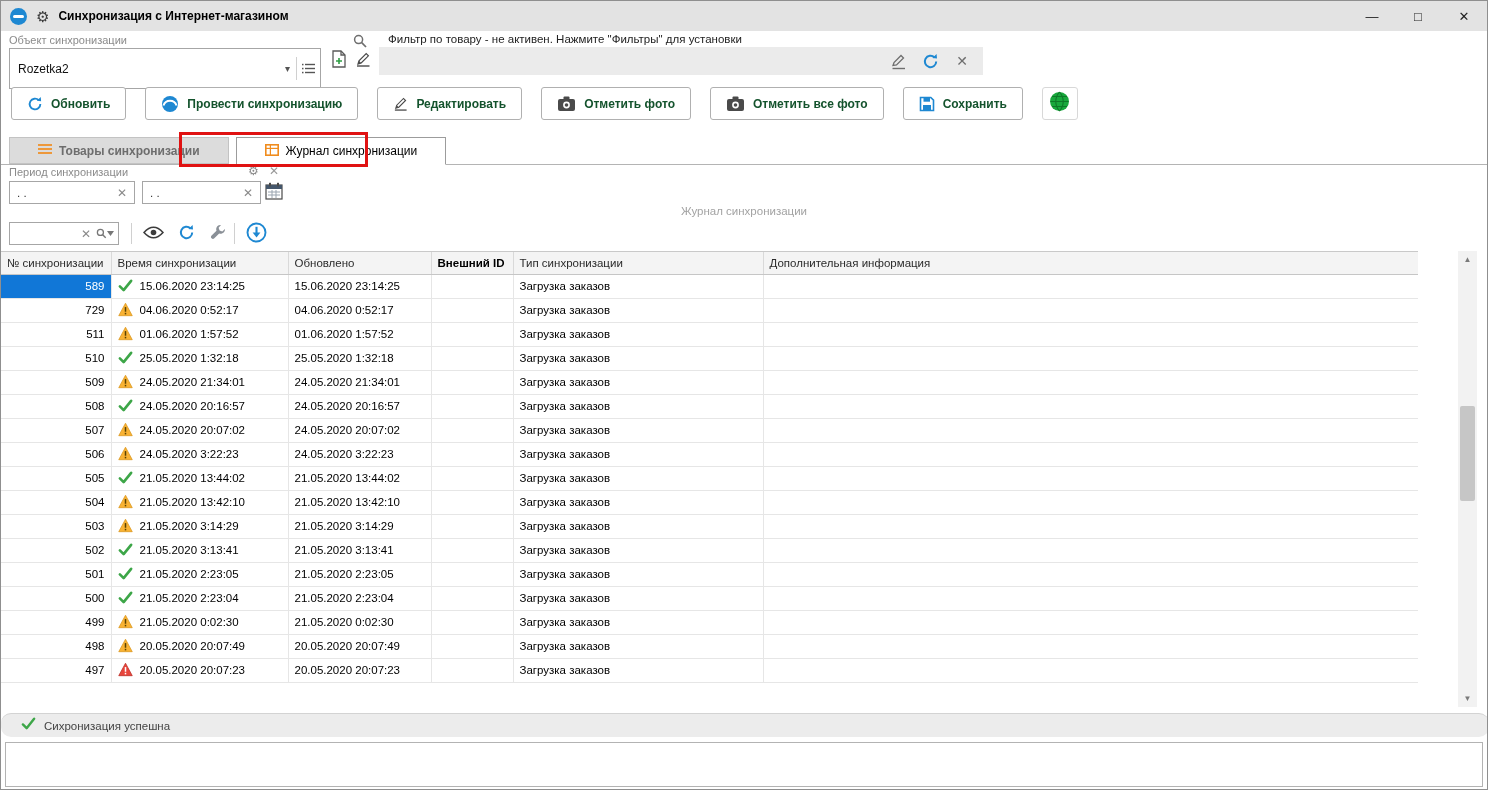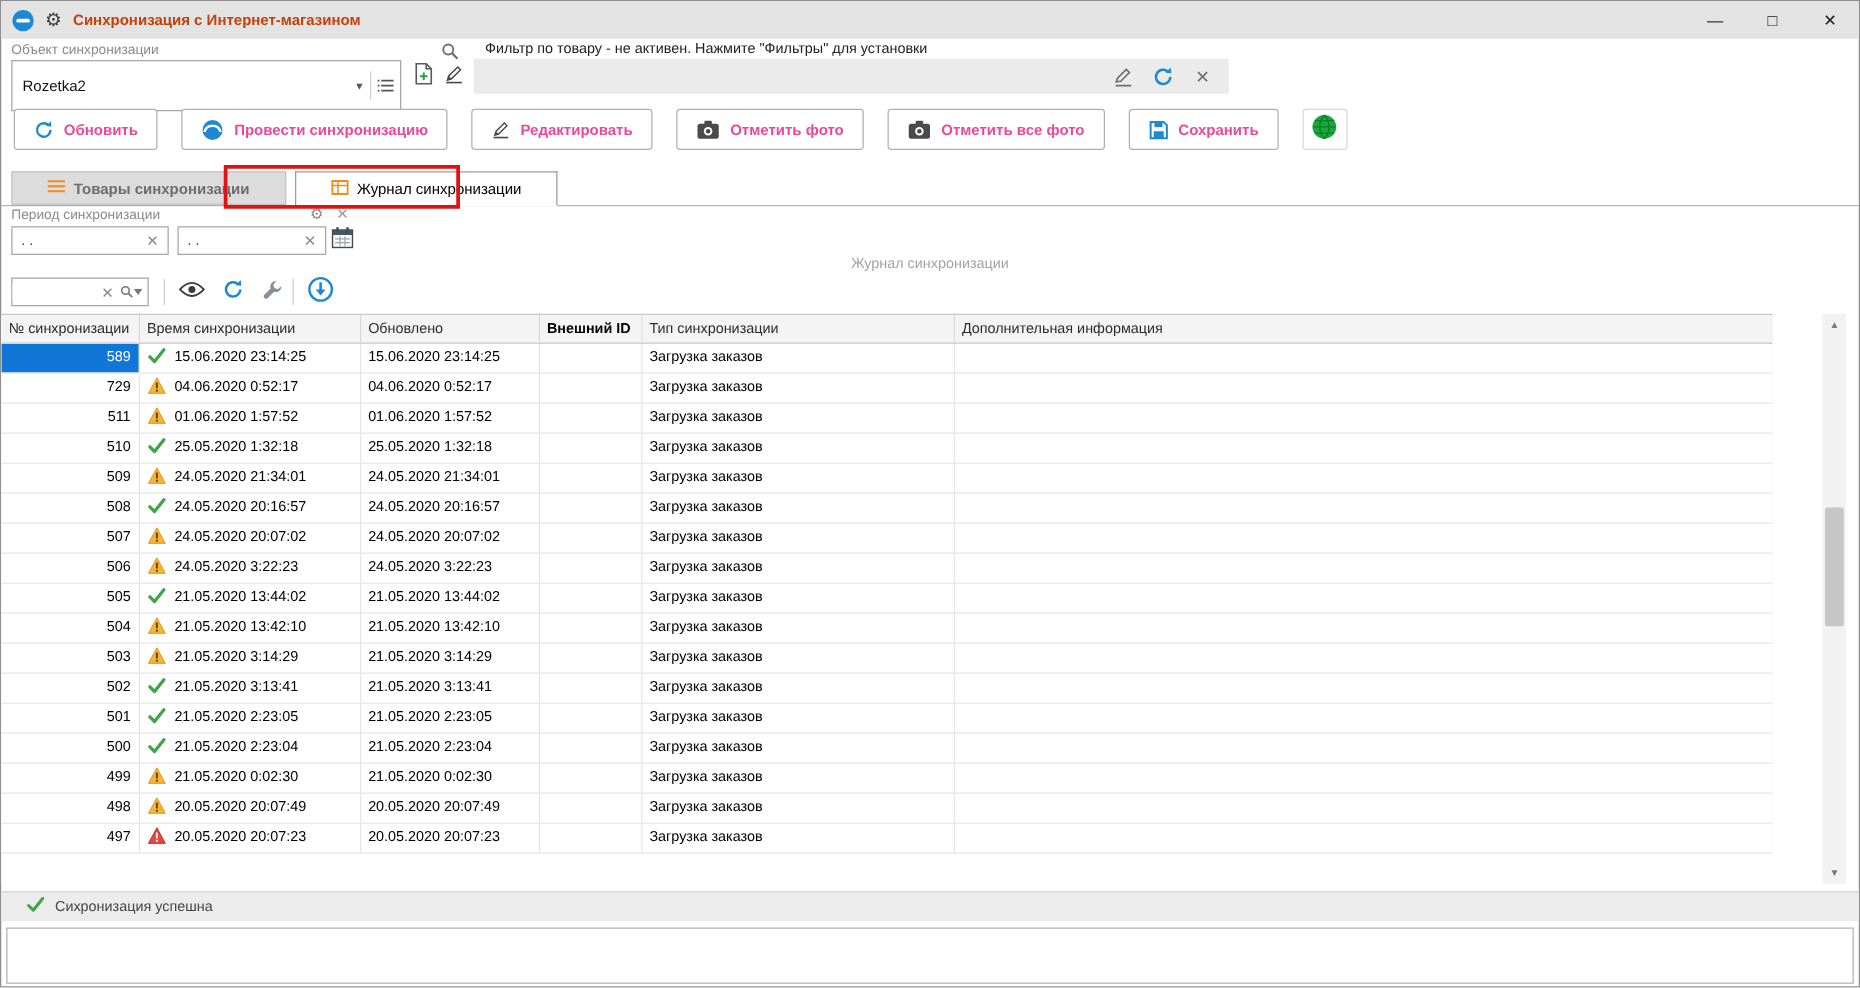--- a/index.html
+++ b/index.html
@@ -8,21 +8,21 @@
     position:relative; width:1488px; height:790px; background:#fff;
     font-family:"Liberation Sans", sans-serif; overflow:hidden;
     border:1px solid #8f8f8f;
   }
   
   .titlebar{ position:absolute; top:0; left:0; right:0; height:30px; background:#e3e3e3;
     display:flex; align-items:center; padding-left:9px; }
   .app-icon{ width:17px; height:17px; border-radius:50%; background:#1e88d2; position:relative; margin-right:9px; flex:0 0 auto;}
   .app-icon::after{ content:""; position:absolute; left:3px; top:7px; width:11px; height:3.5px; background:#fff; border-radius:2px;}
   .tb-gear{ font-size:15px; color:#3c3c3c; margin-right:9px; line-height:1;}
-  .tb-title{ font-size:12px; font-weight:bold; color:#c2410c;}
+  .tb-title{ font-size:12px; font-weight:bold; color:#000000;}
   .wbtns{ margin-left:auto; display:flex; height:30px;}
   .wbtn{ width:46px; height:30px; display:flex; align-items:center; justify-content:center;
     font-size:13px; color:#222; cursor:default;}
   
   .obj-label{ position:absolute; left:8px; top:33px; font-size:11px; color:#8b8b8b;}
   .combo{ position:absolute; left:8px; top:47px; width:312px; height:41px; border:1px solid #a6a6a6;
     display:flex; align-items:center; background:#fff;}
   .combo-text{ font-size:12px; color:#111; flex:1; padding-left:8px;}
   .combo-arrow{ color:#555; font-size:10px; padding:0 6px;}
   .combo-list{ width:24px; height:23px; display:flex; align-items:center; justify-content:center; border-left:1px solid #d0d0d0;}
@@ -33,21 +33,21 @@
   
   .filter-text{ position:absolute; left:387px; top:32px; font-size:11.5px; color:#222;}
   .filter-bar{ position:absolute; left:378px; top:46px; width:604px; height:28px; background:#ebebeb;
     display:flex; align-items:center; justify-content:flex-end; gap:14px; padding-right:12px;}
   .filter-bar .fic{ width:18px; height:18px; display:flex; align-items:center; justify-content:center;}
   .fx{ font-size:14px; color:#6e6e6e; line-height:1;}
   
   .toolbar{ position:absolute; left:10px; top:86px; display:flex; gap:19px; align-items:center;}
   .tbtn{ height:33px; background:#fff; border:1px solid #b0b0b0; border-radius:3px;
     display:inline-flex; align-items:center; gap:8px; padding:0 15px;
-    font-family:"Liberation Sans",sans-serif; font-size:12px; font-weight:bold; color:#ec4899; cursor:default;}
+    font-family:"Liberation Sans",sans-serif; font-size:12px; font-weight:bold; color:#14532d; cursor:default;}
   .tbtn .ic{ display:flex; align-items:center;}
   .roundbtn{ width:36px; height:33px; background:#fff; border:1px solid #d8d8d8; border-radius:3px;
     display:flex; align-items:center; justify-content:center;}
   
   .tabs{ position:absolute; left:0; top:136px; width:1488px; height:28px;
     border-bottom:1px solid #b4b4b4; display:flex; align-items:flex-end; padding-left:8px;}
   .tab{ height:27px; display:inline-flex; align-items:center; gap:7px; padding:0 28px;
     font-size:12px; margin-right:7px; position:relative;}
   .tab-inactive{ background:#dcdcdc; border:1px solid #c3c3c3; color:#6d6d6d; font-weight:bold;}
   .tab-active{ background:#fff; border:1px solid #9c9c9c; border-bottom:1px solid #fff; color:#000;
@@ -92,21 +92,21 @@
   .st-ic{ width:15px; height:15px; flex:0 0 auto;}
   
   .vscroll{ position:absolute; right:10px; top:250px; width:19px; height:456px; background:#f2f2f2;}
   .sarrow{ position:absolute; left:0; width:19px; height:17px; display:flex; align-items:center;
     justify-content:center; font-size:8px; color:#7a7a7a;}
   .sarrow.up{ top:0;}
   .sarrow.down{ bottom:0;}
   .sthumb{ position:absolute; left:2px; top:155px; width:15px; height:95px; background:#c6c6c6; border-radius:2px;}
   
   .statusbar{ position:absolute; left:0; top:712px; width:1488px; height:24px; background:#ececec;
-    border-top:1px solid #d3d3d3; display:flex; align-items:center; gap:8px; padding-left:20px;}
+    border-top:1px solid #d3d3d3; display:flex; align-items:center; gap:8px; padding-left:20px;border-radius:10px;}
   .statusbar .stxt{ font-size:11.5px; color:#444;}
   .bottom-box{ position:absolute; left:4px; top:741px; width:1478px; height:45px; background:#fff;
     border:1px solid #b3b3b3;}
 </style>
 </head>
 <body>
 
 <div class="window">
 
   <div class="titlebar">

